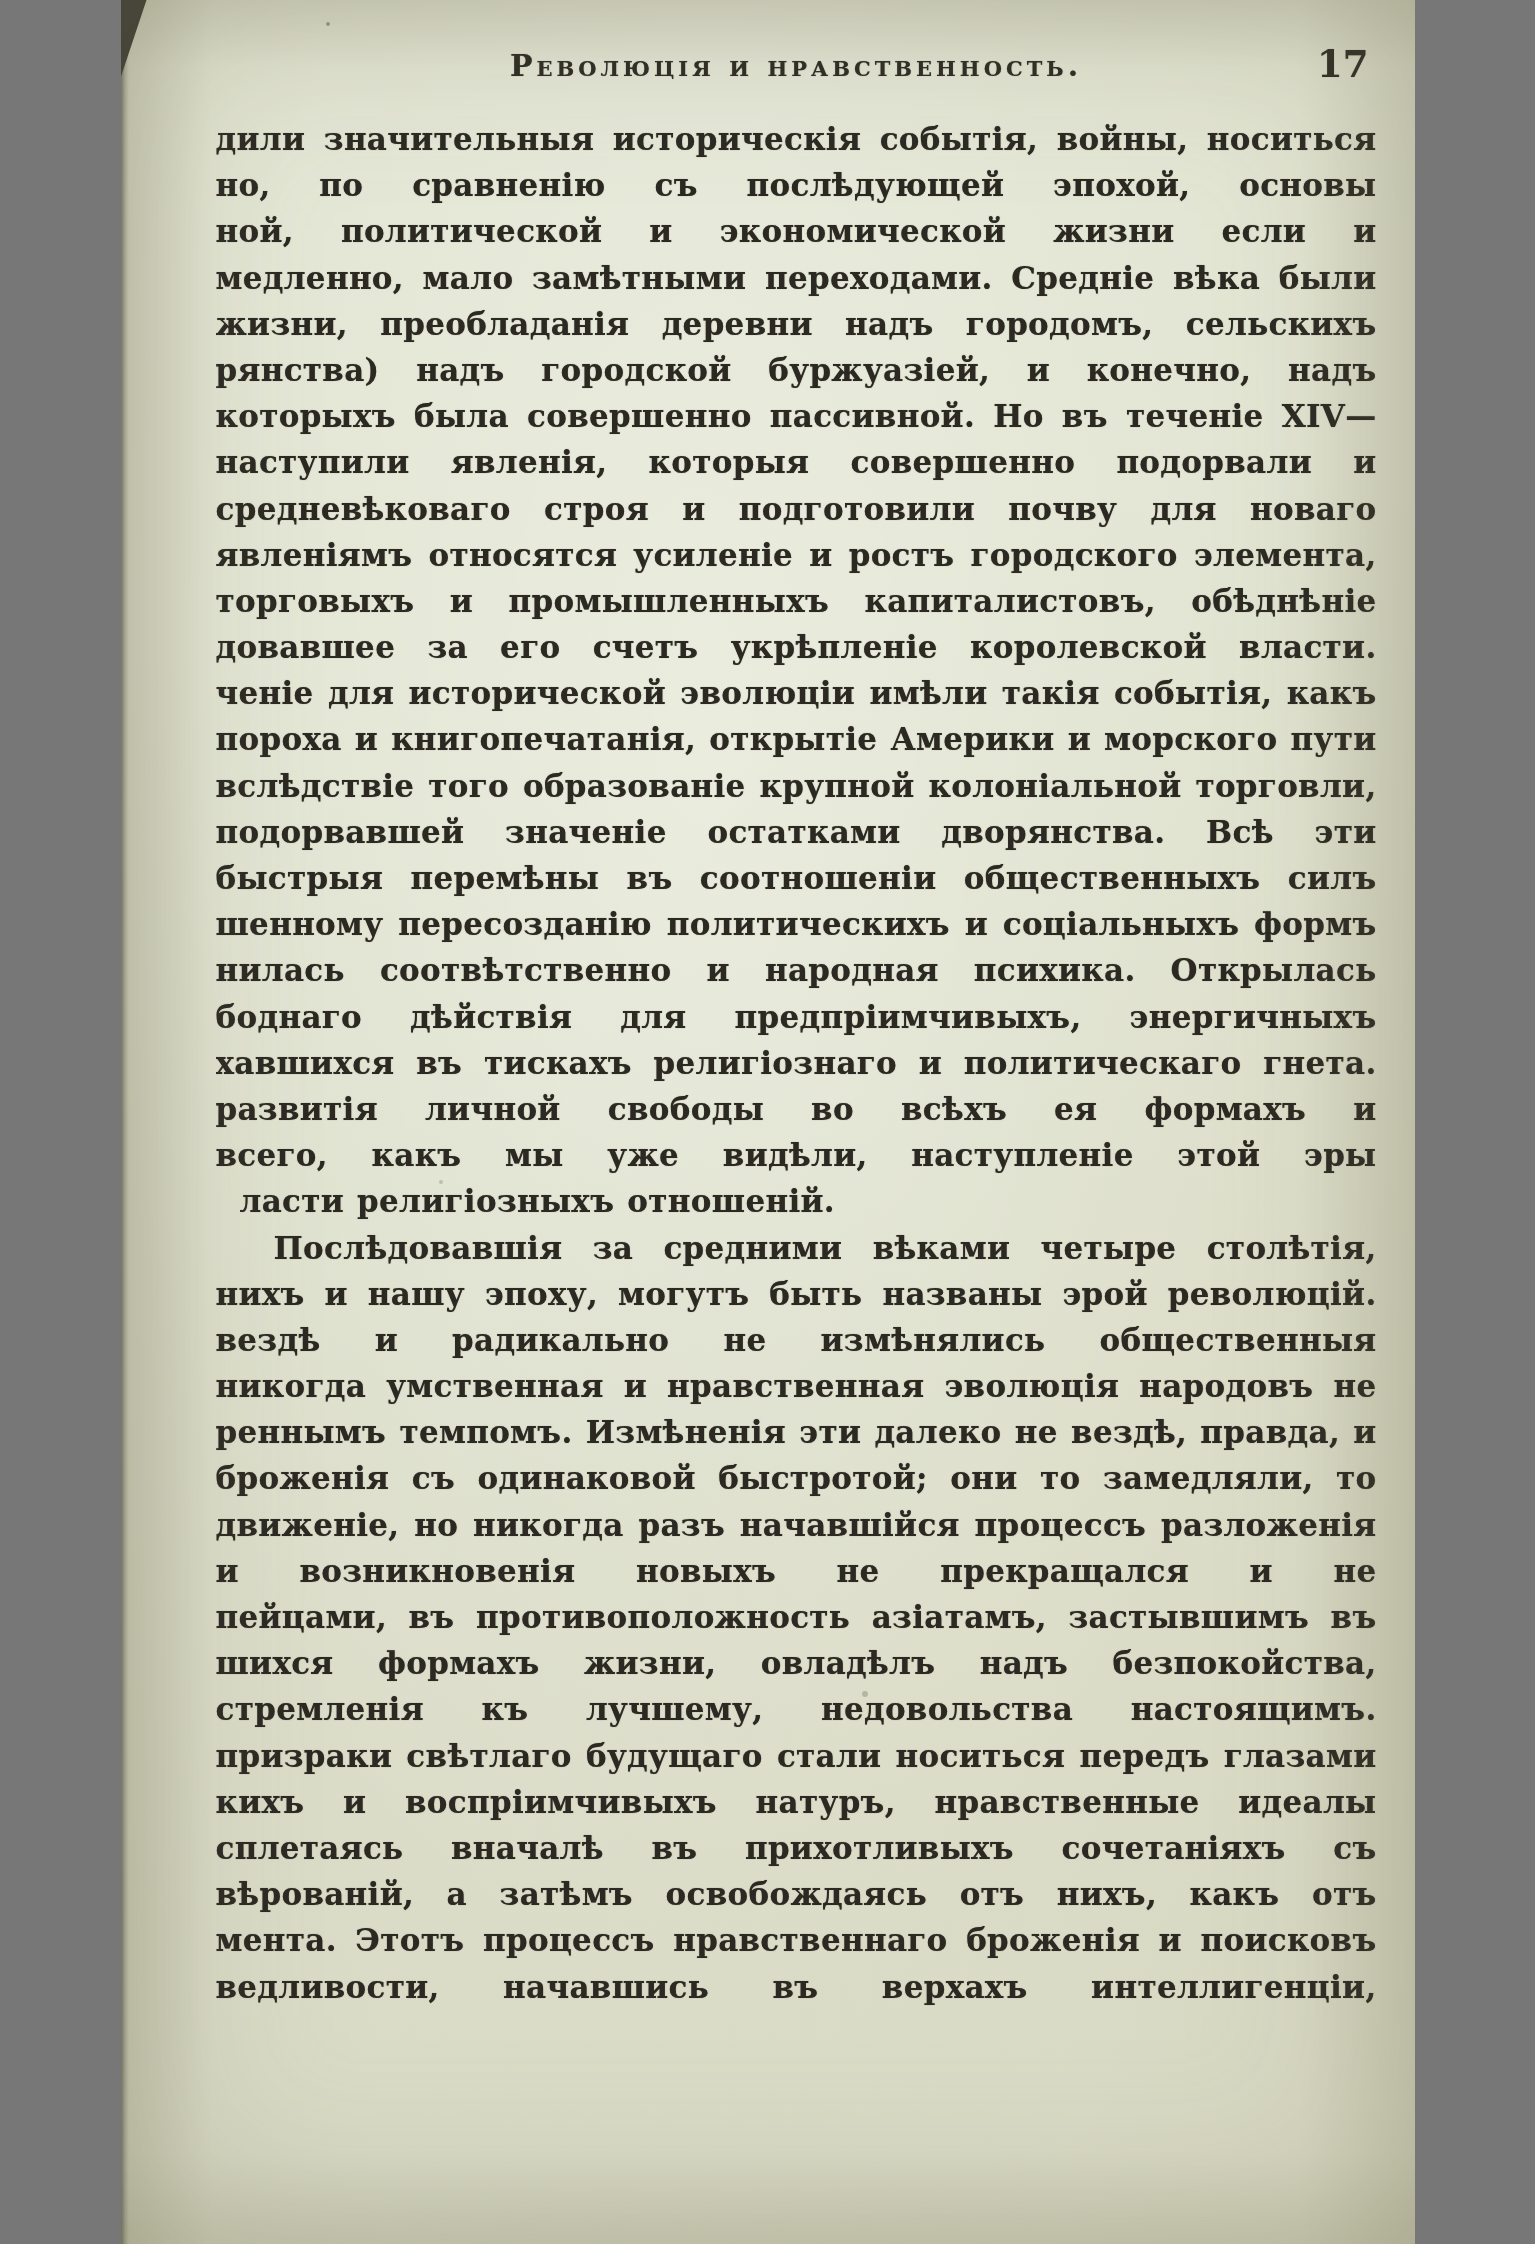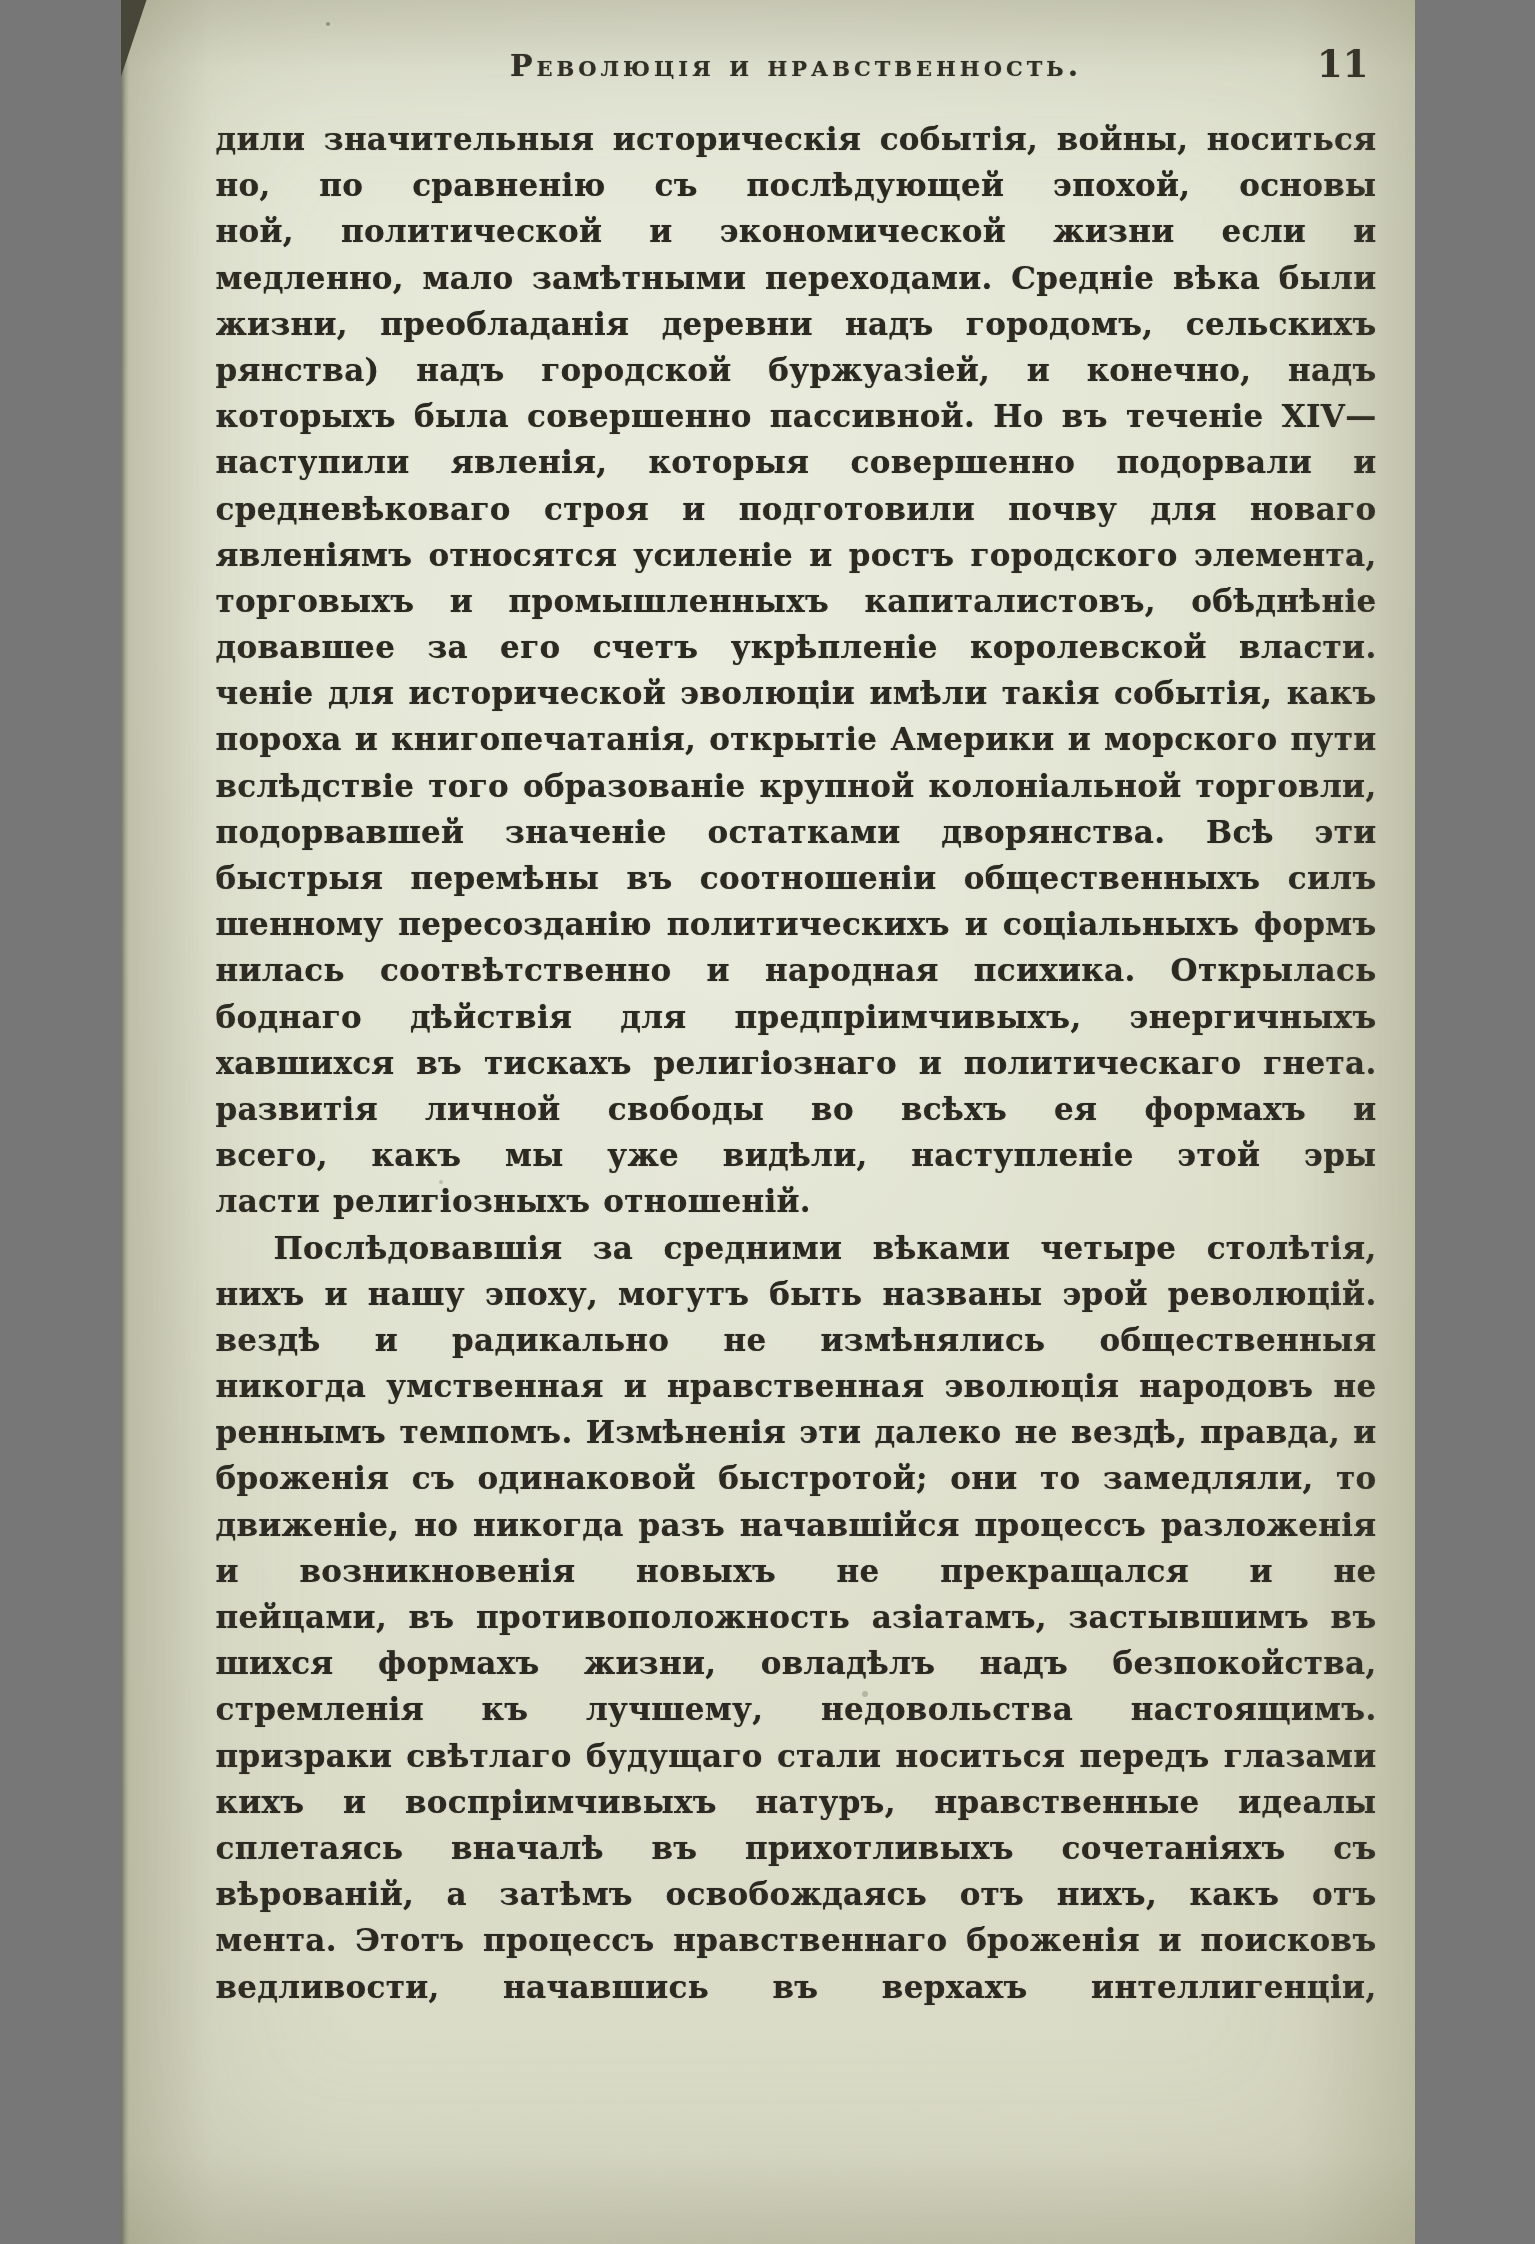--- a/index.html
+++ b/index.html
@@ -66,34 +66,34 @@
     font-weight:bold;
     line-height:46.2px;height:46.2px;
     overflow:hidden;
     text-align:justify;
     text-align-last:justify;
     letter-spacing:0.3px;
     word-spacing:2px;
     text-shadow:0 0 1px rgba(43,41,34,0.50);
   }
   .text-line.indent{ text-indent:58px; }
-  .text-line.flush-left{ text-align-last:left; }
+  .text-line.flush-left{ text-align-last:left;margin-left:24px; }
 </style>
 </head>
 <body>
 
 <div id="book-page">
 
   <div class="gutter"></div>
   <div class="gutter-top"></div>
   <div class="specks"></div>
 
   <div class="head-row">
     <div class="running-head">Революція и нравственность.</div>
-    <div class="page-number">11</div>
+    <div class="page-number">17</div>
   </div>
 
   <div class="body-text">
       <div class="text-line">дили значительныя историческія событія, войны, носиться имперій и пр.,</div>
       <div class="text-line">но, по сравненію съ послѣдующей эпохой, основы религіозной, мораль-</div>
       <div class="text-line">ной, политической и экономической жизни если и измѣнялись, то очень</div>
       <div class="text-line">медленно, мало замѣтными переходами. Средніе вѣка были эпохой сельской</div>
       <div class="text-line">жизни, преобладанія деревни надъ городомъ, сельскихъ помѣщиковъ (дво-</div>
       <div class="text-line">рянства) надъ городской буржуазіей, и конечно, надъ крестьянами, роль</div>
       <div class="text-line">которыхъ была совершенно пассивной. Но въ теченіе XIV—XV вѣковъ</div>

